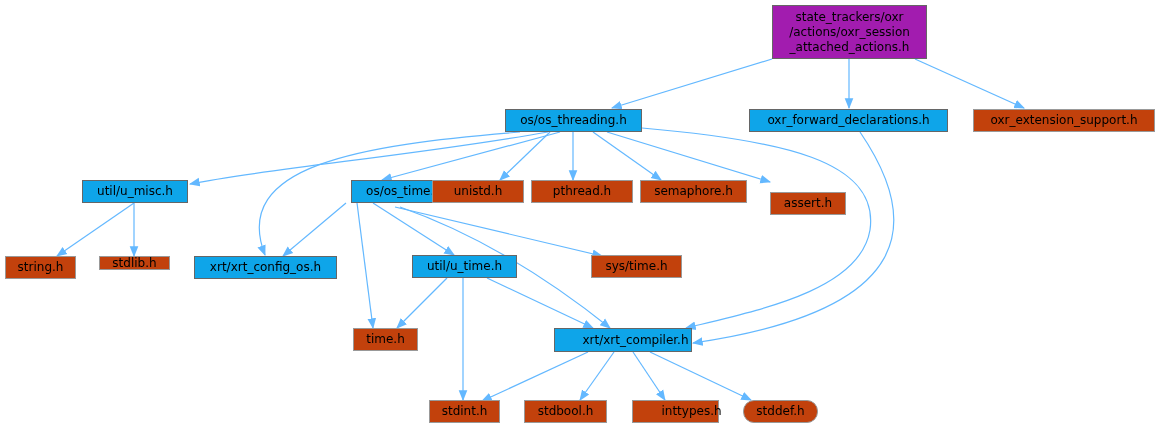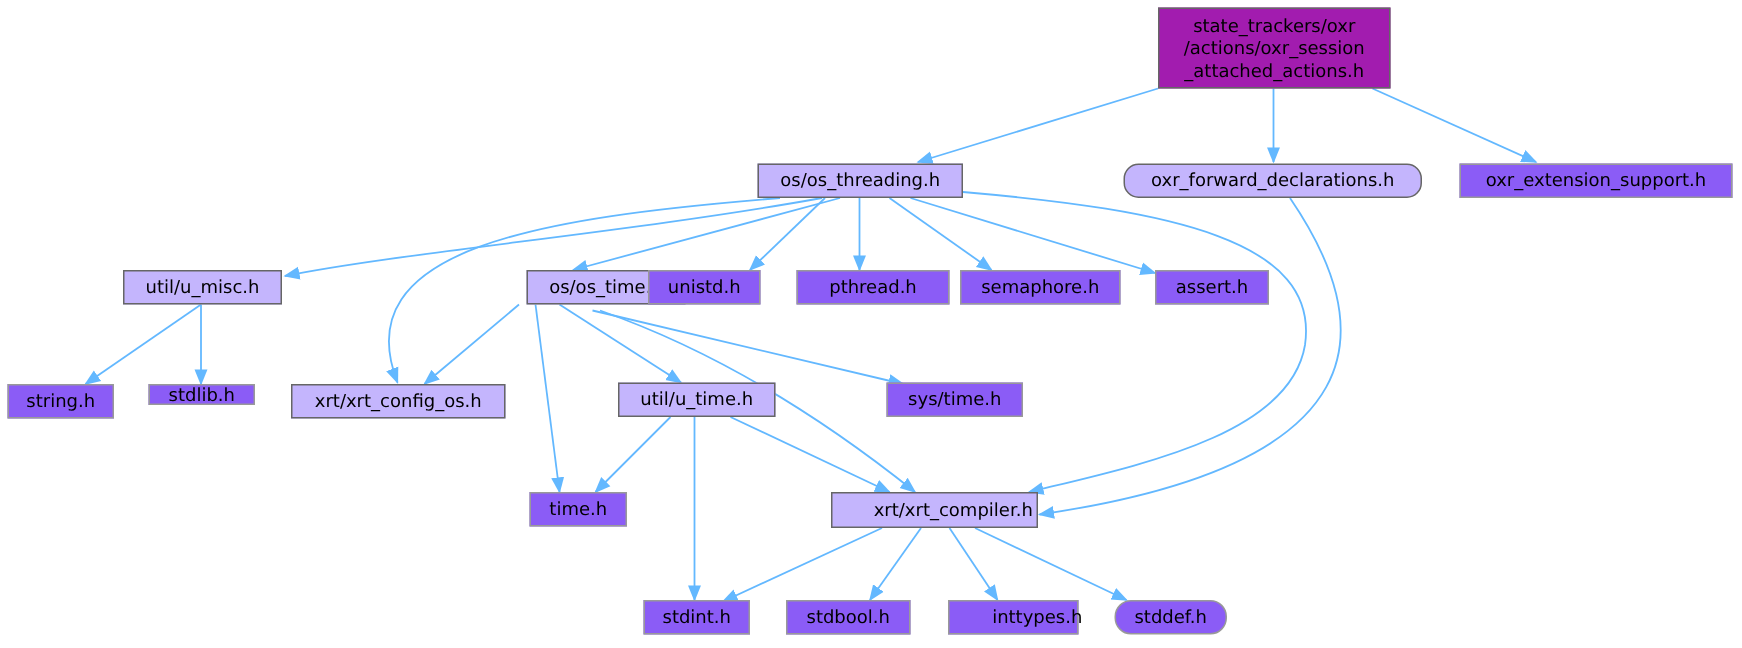--- a/index.html
+++ b/index.html
@@ -1,21 +1,21 @@
 <!DOCTYPE html>
 <html><head>
 <meta charset="utf-8">
 <style>
   html, body { margin:0; padding:0; background:#ffffff; }
   body { width:1161px; height:432px; position:relative; overflow:hidden; font-family:"DejaVu Sans", sans-serif; }
   #graph { position:absolute; left:0; top:0; }
-  .node { position:absolute; box-sizing:border-box; border:1px solid #666666; background:#c4b5fd;
+  .node { position:absolute; box-sizing:border-box; border:1px solid #666666; background:#0ea5e9;
           font-size:12px; color:#000; display:flex; align-items:center; justify-content:center;
           text-align:center; white-space:nowrap; line-height:15px; }
-  .node.sys { background:#8b5cf6; border-color:#999999; }
+  .node.sys { background:#c2410c; border-color:#999999; }
   .node.root { background:#a21caf; border-color:#666666; flex-direction:column; }
   .node.root span { display:block; }
 </style>
 </head>
 <body>
 
 <svg id="graph" width="1161" height="432" xmlns="http://www.w3.org/2000/svg">
   <defs>
     <marker id="arrow" viewBox="0 0 10 10" refX="9" refY="5" markerWidth="9" markerHeight="9" orient="auto">
       <path d="M0,1 L10,5 L0,9 z" fill="#63b8ff"></path>
@@ -51,29 +51,29 @@
     </g>
 </svg>
 
 <div class="node root" style="left:772px;top:5px;width:155px;height:54px;">
   <span>state_trackers/oxr</span>
   <span>/actions/oxr_session</span>
   <span>_attached_actions.h</span>
 </div>
 
 <div class="node" style="left:505px;top:109px;width:137px;height:23px;">os/os_threading.h</div>
-<div class="node" style="left:749px;top:109px;width:199px;height:23px;border-radius:10px;">oxr_forward_declarations.h</div>
+<div class="node" style="left:749px;top:109px;width:199px;height:23px;">oxr_forward_declarations.h</div>
 <div class="node sys" style="left:973px;top:109px;width:182px;height:23px;">oxr_extension_support.h</div>
 
 <div class="node" style="left:82px;top:180px;width:106px;height:23px;">util/u_misc.h</div>
 <div class="node" style="left:303px;top:180px;width:106px;height:23px;margin-left:48px;">os/os_time.h</div>
-<div class="node sys" style="left:432px;top:180px;width:75px;height:23px;">unistd.h</div>
+<div class="node sys" style="left:432px;top:180px;width:92px;height:23px;">unistd.h</div>
 <div class="node sys" style="left:531px;top:180px;width:102px;height:23px;">pthread.h</div>
 <div class="node sys" style="left:640px;top:180px;width:107px;height:23px;">semaphore.h</div>
-<div class="node sys" style="left:770px;top:180px;width:76px;height:23px;">assert.h</div>
+<div class="node sys" style="left:770px;top:192px;width:76px;height:23px;">assert.h</div>
 
 <div class="node sys" style="left:5px;top:256px;width:71px;height:23px;">string.h</div>
 <div class="node sys" style="left:99px;top:256px;width:71px;height:14px;">stdlib.h</div>
 <div class="node" style="left:194px;top:256px;width:143px;height:23px;">xrt/xrt_config_os.h</div>
 <div class="node" style="left:412px;top:255px;width:105px;height:23px;">util/u_time.h</div>
 <div class="node sys" style="left:591px;top:255px;width:91px;height:23px;">sys/time.h</div>
 
 <div class="node sys" style="left:353px;top:328px;width:65px;height:23px;">time.h</div>
 <div class="node" style="left:554px;top:328px;width:138px;height:24px;padding-left:25px;">xrt/xrt_compiler.h</div>
 

